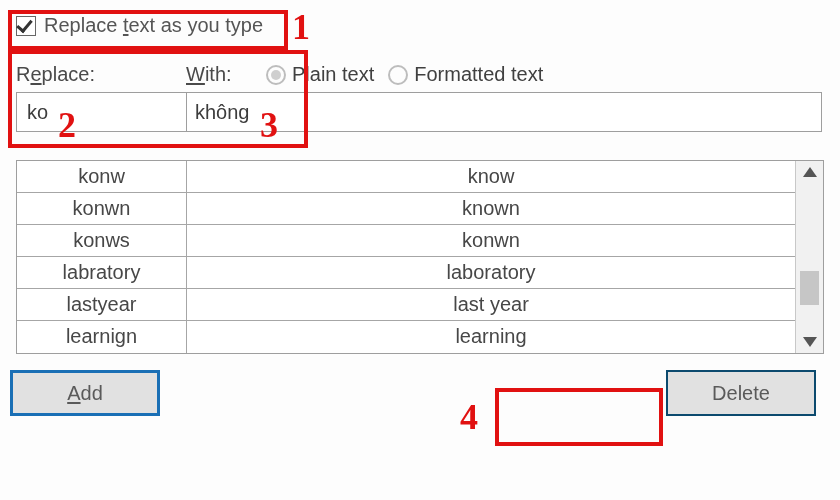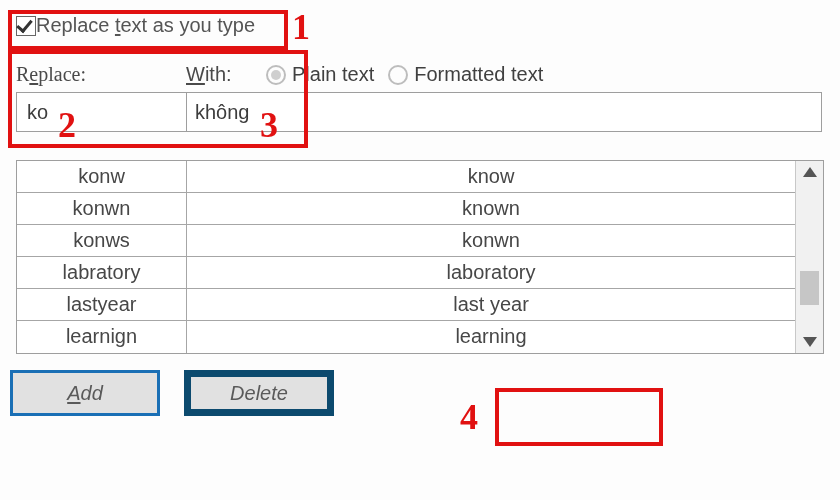--- a/index.html
+++ b/index.html
@@ -17,20 +17,21 @@
     width: 840px;
     height: 500px;
     padding: 8px 10px 0 10px;
     background: #fdfdfd;
   }
 
   
   .cb-row {
     display: flex;
     align-items: center;
+    gap: 8px;
     margin: 6px 0 0 6px;
   }
   .cb {
     width: 20px; height: 20px;
     border: 1px solid #666;
     background: #fff;
     position: relative;
     flex: 0 0 auto;
   }
   .cb.checked::after {
@@ -46,21 +47,21 @@
   .mn { text-decoration: underline; text-underline-offset: 2px; }
 
   
   .labels-row {
     display: flex;
     align-items: center;
     margin-top: 26px;
     padding-left: 6px;
     gap: 0;
   }
-  .lbl-replace { width: 170px; font-family: Liberation Serif, serif; }
+  .lbl-replace { width: 170px; }
   .lbl-with { width: 80px; }
 
   
   .radio-group { display: flex; align-items: center; gap: 14px; }
   .radio-item { display: flex; align-items: center; gap: 6px; color: #404040; }
   .radio-circle {
     width: 20px; height: 20px; border-radius: 50%;
     border: 2px solid #bdbdbd; position: relative; flex: 0 0 auto;
   }
   .radio-circle.sel::after {
@@ -133,29 +134,28 @@
   .thumb {
     position: absolute;
     left: 4px; right: 4px;
     top: 110px; height: 34px;
     background: #c6c6c6;
   }
 
   
   .btn-row {
     display: flex;
-    justify-content: flex-start;
+    justify-content: space-between;
     gap: 24px;
     margin: 16px 14px 0 0;
-    font-style: italic;
   }
   .btn {
     width: 150px; height: 46px;
     background: #e1e1e1;
-    border: 7px solid #0c4a6e;
+    border: 2px solid #0c4a6e;
     color: #5a5a5a;
     display: flex; align-items: center; justify-content: center;
     font-size: 20px;
   }
   .btn.primary {
     border: 3px solid #1a6fb5;
   }
 
   .bottom-cb { margin: 16px 0 0 10px; }
 

